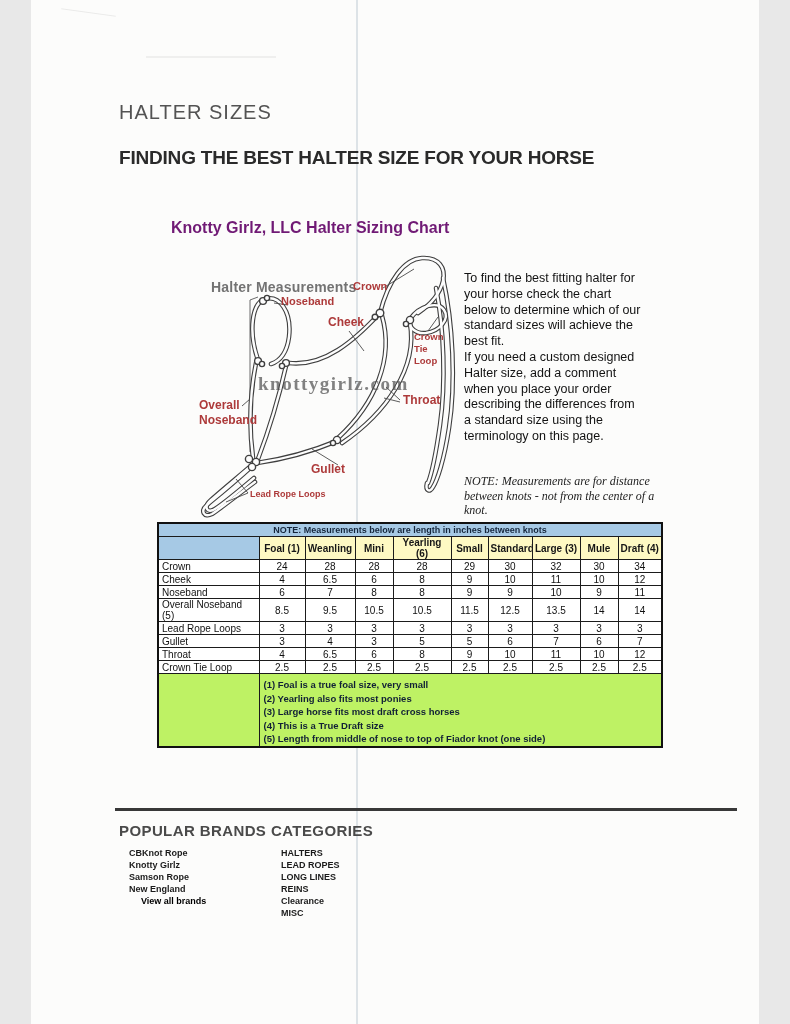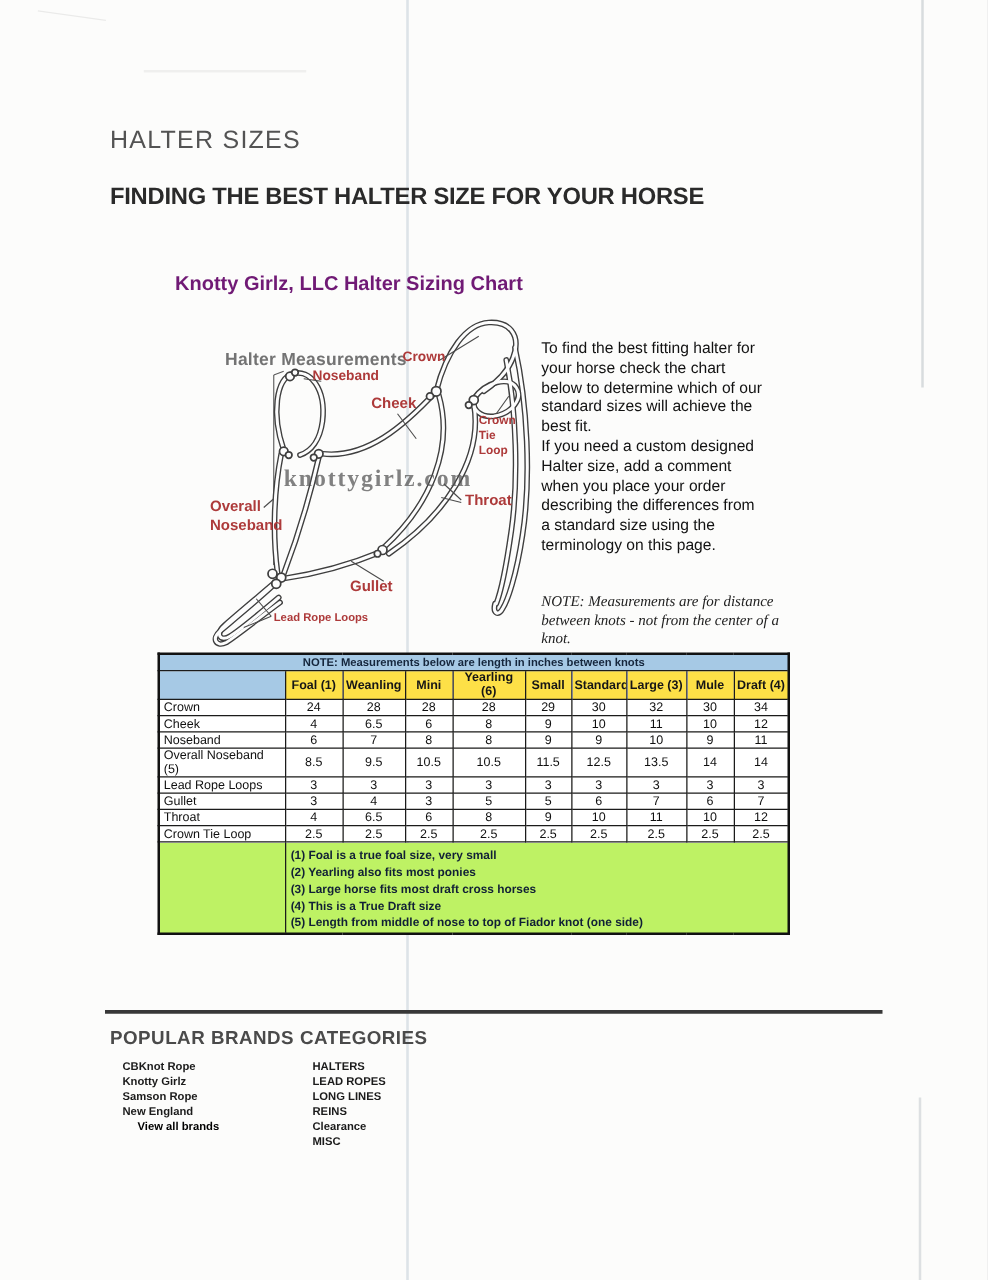--- a/index.html
+++ b/index.html
@@ -1,17 +1,17 @@
 <!DOCTYPE html>
 <html><head>
 <meta charset="utf-8">
 <style>
   html,body{margin:0;padding:0;background:#e8e8e8;}
   .page{
-    position:relative;width:790px;height:1024px;margin:0 auto;
+    position:relative;width:728px;height:1024px;margin:0 auto;
     background:#fcfcfb;overflow:hidden;
     font-family:"Liberation Sans",sans-serif;color:#161616;
   }
   
   .scan-v{position:absolute;width:2px;background:rgba(150,170,185,.30);}
   .scan-v.mid{left:325px;top:0;height:1024px;}
   .scan-v.right-top{left:737px;top:0;height:310px;background:rgba(150,160,170,.35);}
   .scan-v.right-bot{left:735px;top:878px;height:146px;background:rgba(150,160,170,.30);}
   .scan-scratch{position:absolute;left:30px;top:12px;width:55px;height:1px;background:rgba(0,0,0,.07);transform:rotate(8deg);}
   .scan-smudge{position:absolute;left:115px;top:56px;width:130px;height:2px;background:rgba(0,0,0,.05);}
@@ -40,21 +40,21 @@
   .lbl-lead-rope-loops{left:54px;top:236px;font-size:9px;}
   .watermark{position:absolute;left:62px;top:120px;font-family:"Liberation Serif",serif;font-size:19px;font-weight:600;color:rgba(82,82,82,.72);letter-spacing:1.5px;}
   
   .intro{position:absolute;left:433px;top:271px;width:245px;font-size:12.5px;line-height:15.8px;color:#121212;white-space:pre-line;}
   .note{position:absolute;left:433px;top:474px;width:240px;font-family:"Liberation Serif",serif;font-style:italic;font-size:12px;line-height:14.5px;color:#222;white-space:pre-line;}
   
   .sizing-table-wrap{position:absolute;left:126px;top:522px;}
   table.sizing{border-collapse:collapse;table-layout:fixed;width:504px;border:2px solid #111;}
   table.sizing td,table.sizing th{border:1px solid #1b1b1b;padding:0 2px;font-size:10px;line-height:11px;overflow:hidden;}
   tr.note-row td{height:12px;background:#a6c9e5;text-align:center;font-size:9px;font-weight:600;color:#15263c;}
-  tr.head-row td{height:14px;text-align:center;font-weight:700;background:#fde047;}
+  tr.head-row td{height:14px;text-align:center;font-weight:700;background:#fef9c3;}
   tr.head-row td.blue{background:#a6c9e5;}
   tr.data-row td{height:12px;text-align:center;background:#fff;color:#101010;}
   tr.data-row td.row-label{text-align:left;padding-left:3px;}
   tr.fn-row{height:72px;}
   tr.fn-row td{background:#bef264;vertical-align:top;font-weight:bold;}
   .fn-body div{font-size:9.5px;line-height:13.5px;color:#112036;padding-left:2px;}
   .fn-body{padding-top:4px !important;}
   
   .divider{position:absolute;left:84px;top:808px;width:622px;height:3px;background:#383838;}
   .footer-col{position:absolute;top:822px;}

